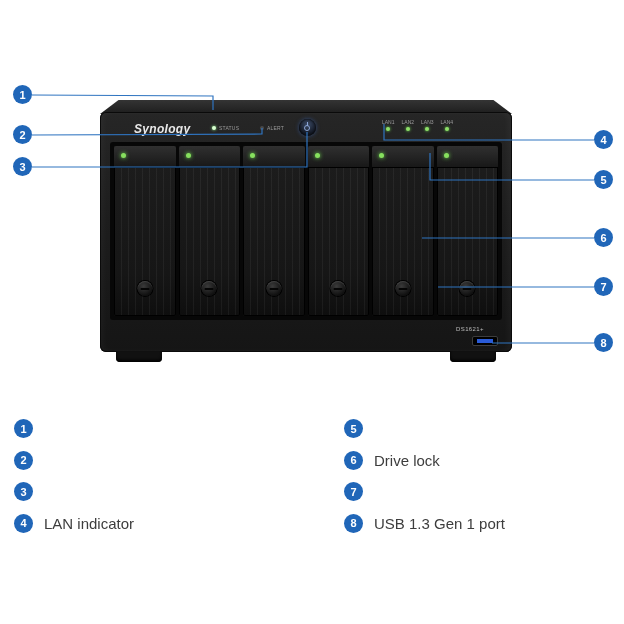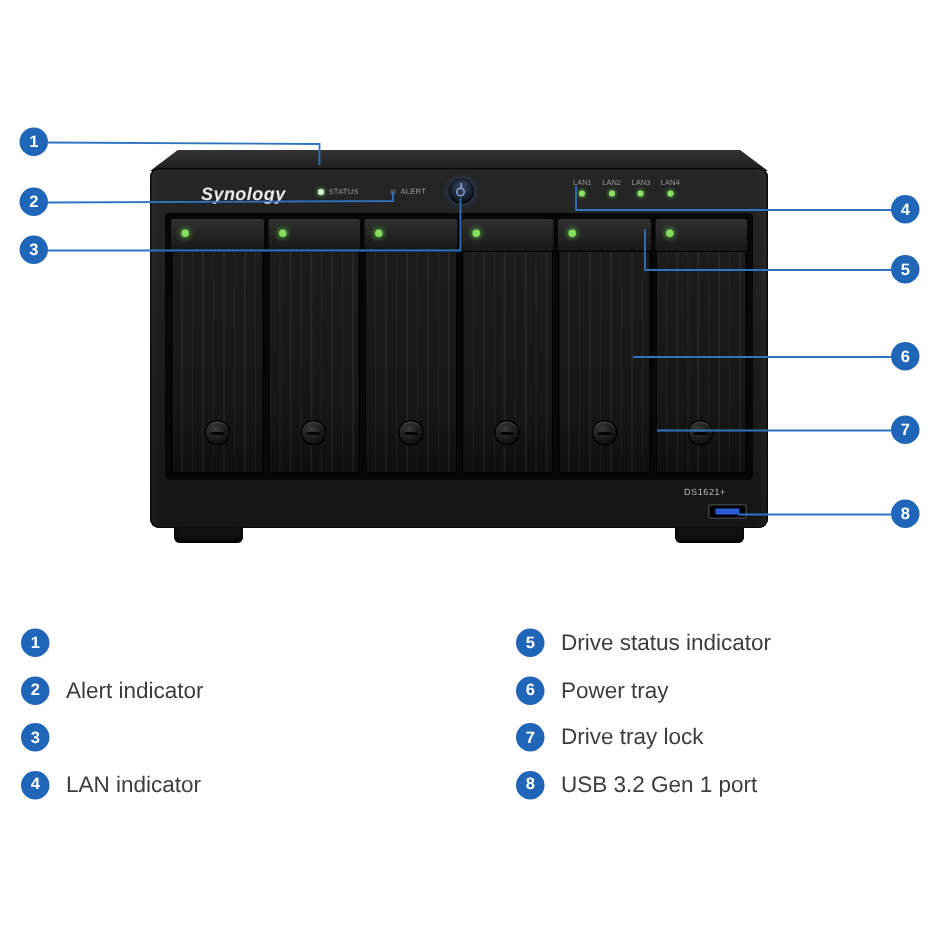--- a/index.html
+++ b/index.html
@@ -206,43 +206,40 @@
   <div class="marker" style="left:594px; top:333px;">
       <span>8</span>
     </div>
 
   <div class="legend-col left">
     <div class="legend-row">
       <span class="legend-badge">1</span>
     </div>
     <div class="legend-row">
       <span class="legend-badge">2</span>
-      <span class="legend-label">Alert indicator</span>
     </div>
     <div class="legend-row">
       <span class="legend-badge">3</span>
     </div>
     <div class="legend-row">
       <span class="legend-badge">4</span>
       <span class="legend-label">LAN indicator</span>
     </div>
   </div>
 
   <div class="legend-col right">
     <div class="legend-row">
       <span class="legend-badge">5</span>
-      <span class="legend-label">Drive status indicator</span>
     </div>
     <div class="legend-row">
       <span class="legend-badge">6</span>
-      <span class="legend-label">Power tray</span>
+      <span class="legend-label">Drive lock</span>
     </div>
     <div class="legend-row">
       <span class="legend-badge">7</span>
-      <span class="legend-label">Drive tray lock</span>
     </div>
     <div class="legend-row">
       <span class="legend-badge">8</span>
-      <span class="legend-label">USB 3.2 Gen 1 port</span>
+      <span class="legend-label">USB 1.3 Gen 1 port</span>
     </div>
   </div>
 
 </div>
 
 </body></html>

